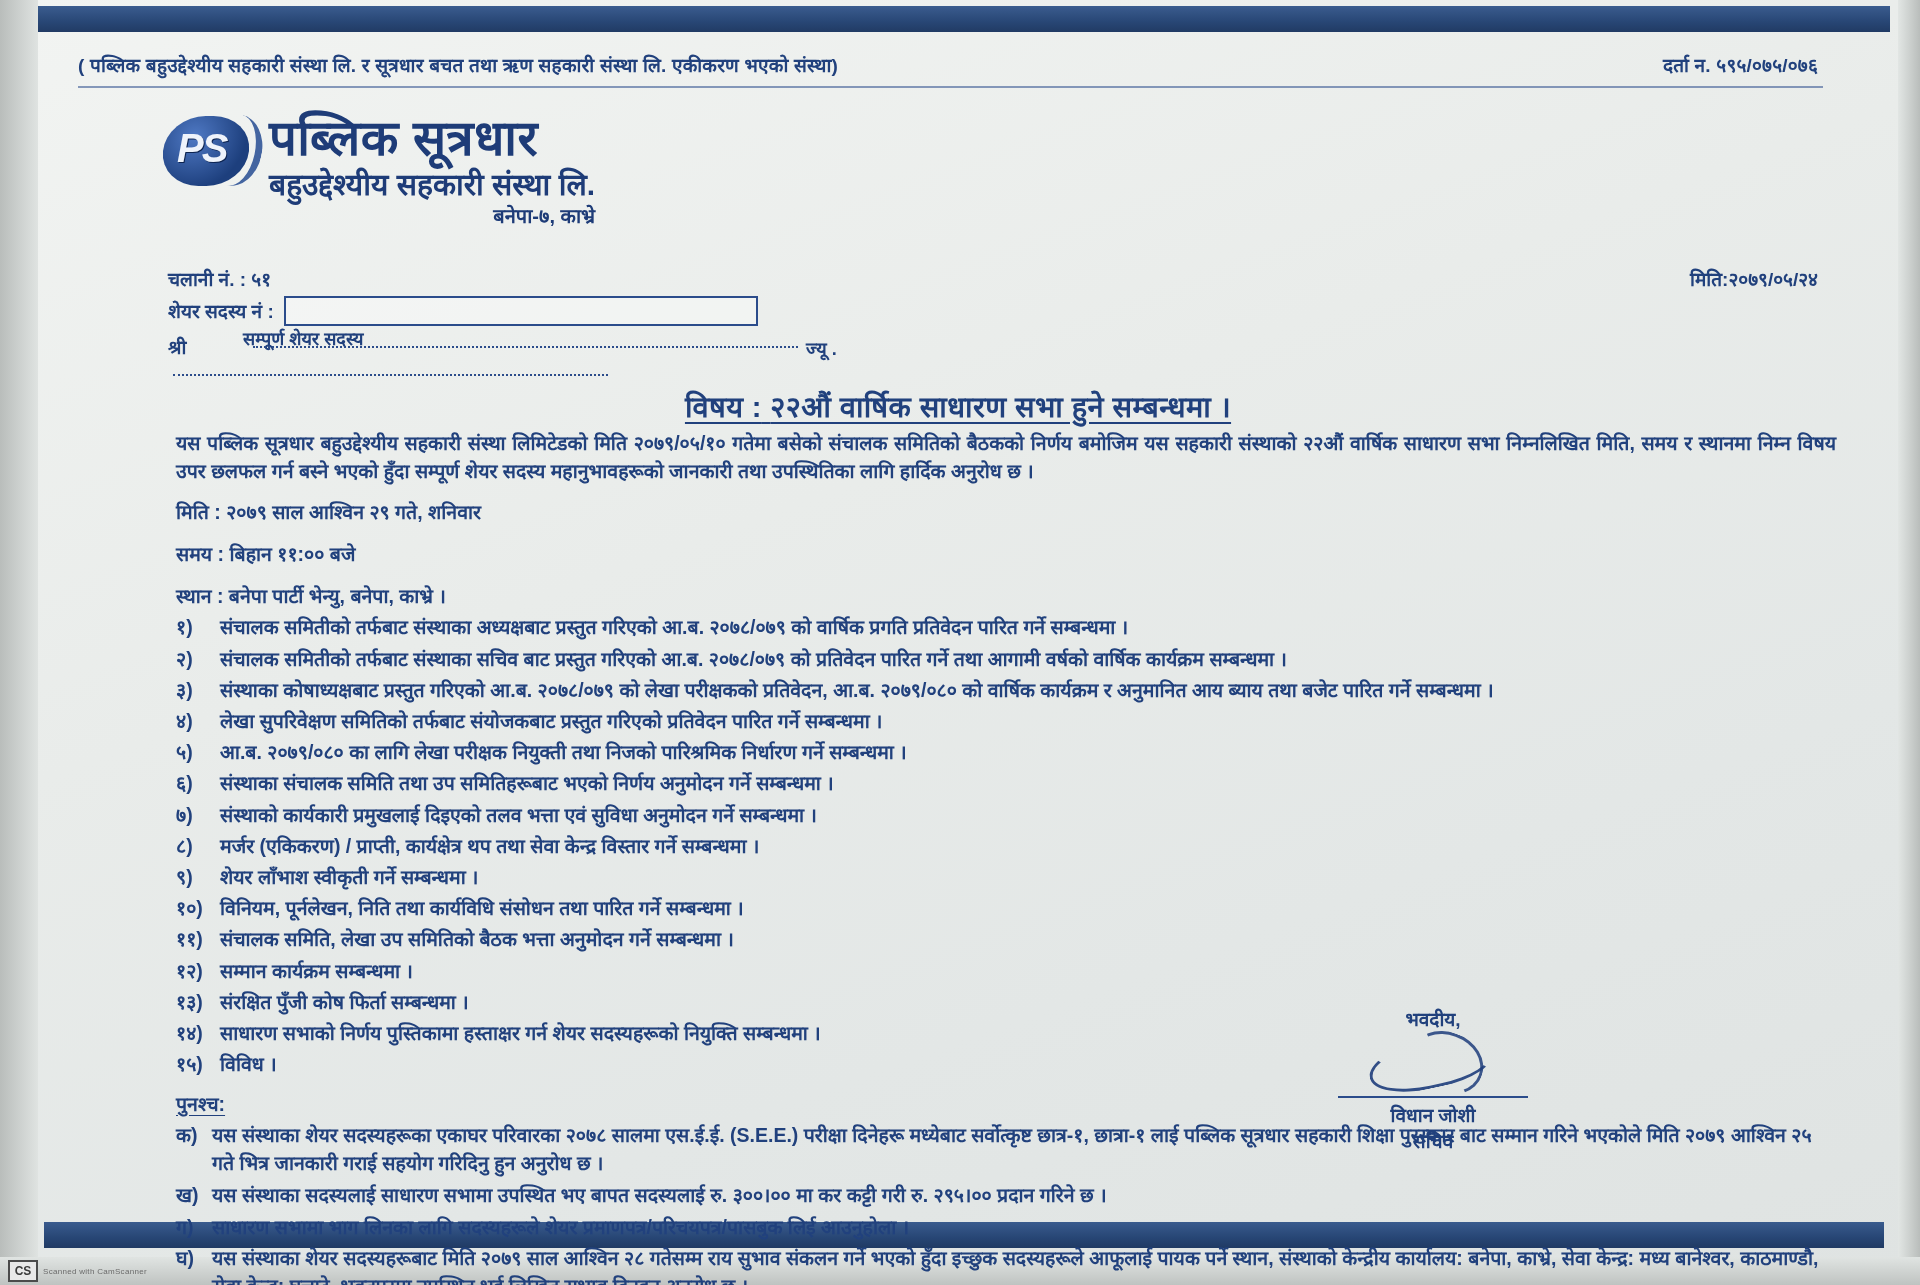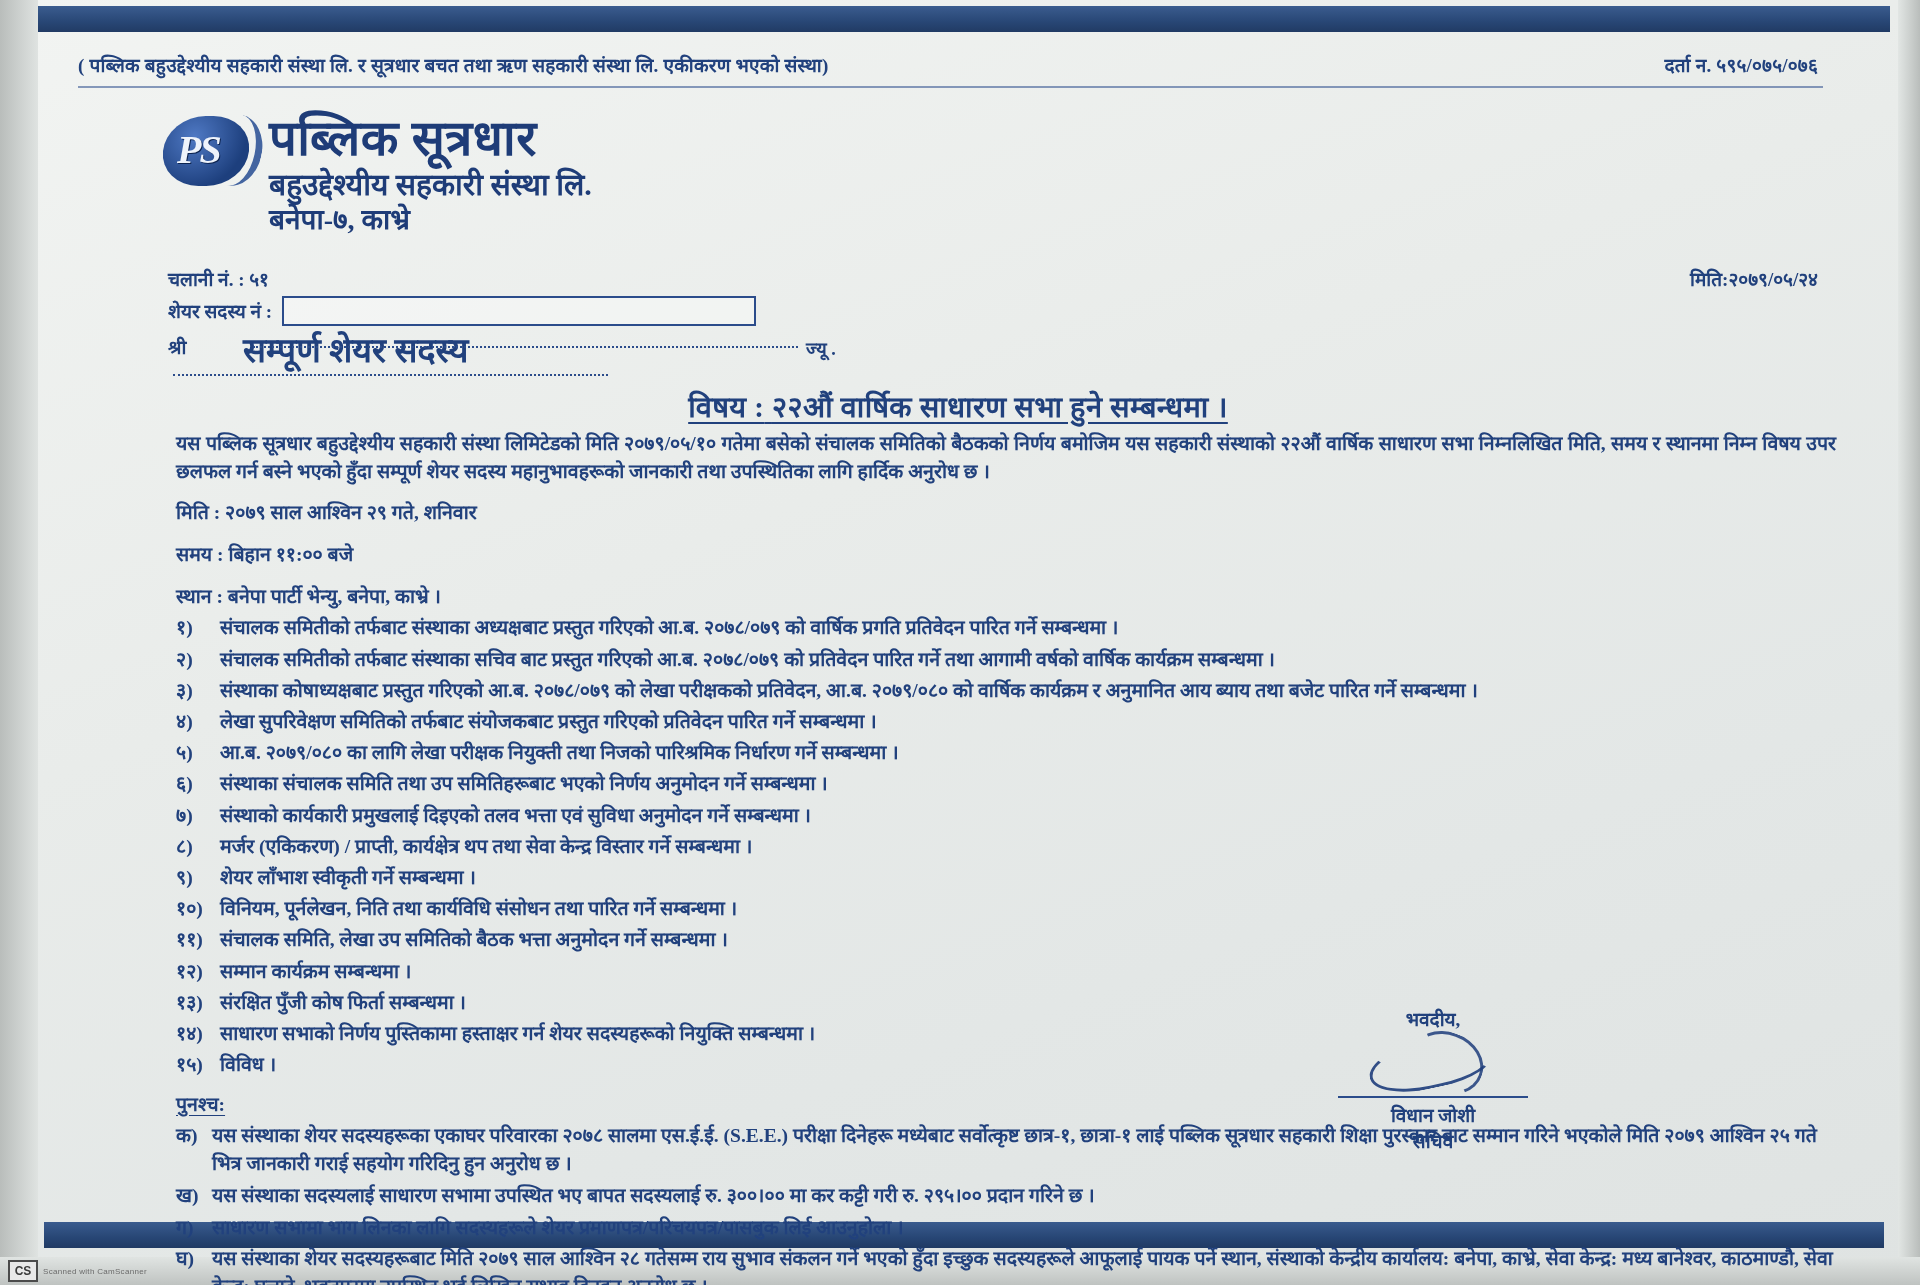--- a/index.html
+++ b/index.html
@@ -26,21 +26,21 @@
   .bar-bottom{
     position:absolute;left:44px;top:1222px;width:1840px;height:26px;
     background:linear-gradient(180deg,#2b4f86,#17386b 60%,#0f2b58);
     opacity:.92;
   }
 
   .doc{
     position:absolute;left:58px;top:34px;width:1800px;height:1180px;
     color:#203a72;
   }
-  .np{font-family:Liberation Serif, serif;color:#21417d;}
+  .np{font-family:Liberation Sans, sans-serif;color:#21417d;}
 
   .hdr-row{
     position:absolute;left:20px;top:18px;width:1740px;
     display:flex;justify-content:space-between;align-items:flex-start;
     font-size:19px;font-weight:bold;letter-spacing:.2px;
   }
   .hdr-left{max-width:1100px;}
   .hdr-right{white-space:nowrap;}
 
   .rule{
@@ -63,33 +63,33 @@
     font-style:italic;letter-spacing:-2px;text-shadow:1px 1px 0 #0d2450;
   }
   .logo-mark .swoosh{
     position:absolute;left:44px;top:2px;width:48px;height:72px;
     border-right:7px solid #274d93;border-radius:50%;
     transform:rotate(12deg);opacity:.85;
   }
   .org-names{line-height:1.1;}
   .org-1{font-size:49px;font-weight:bold;letter-spacing:.5px;color:#1e3c78;}
   .org-2{font-size:30px;font-weight:bold;margin-top:2px;color:#1e3c78;}
-  .org-3{font-size:28px;font-weight:bold;margin-top:4px;text-align:left;color:#1e3c78;}
+  .org-3{font-size:20px;font-weight:bold;margin-top:4px;text-align:right;color:#1e3c78;}
 
   .meta-left{position:absolute;left:110px;top:232px;font-size:19px;font-weight:bold;}
   .meta-right{position:absolute;right:40px;top:232px;font-size:19px;font-weight:bold;}
 
   .member-row{position:absolute;left:110px;top:262px;font-size:19px;font-weight:bold;display:flex;align-items:center;}
   .member-box{
     display:inline-block;width:470px;height:26px;margin-left:10px;
     border:2px solid #2b4c8b;background:rgba(255,255,255,.35);
   }
 
   .shree-row{position:absolute;left:110px;top:300px;width:1200px;font-size:19px;font-weight:bold;}
-  .shree-name{position:absolute;left:185px;top:292px;font-size:34px;font-weight:bold;}
+  .shree-name{position:absolute;left:185px;top:292px;font-size:18px;font-weight:bold;}
   .dots1{position:absolute;left:195px;top:312px;width:545px;border-bottom:2px dotted #2b4c8b;}
   .jyu{position:absolute;left:748px;top:302px;font-size:18px;font-weight:bold;}
   .dots2{position:absolute;left:115px;top:340px;width:435px;border-bottom:2px dotted #2b4c8b;}
 
   .subject{
     position:absolute;left:0;top:352px;width:1800px;text-align:center;
     font-size:29px;font-weight:bold;letter-spacing:.4px;
   }
   .subject u{text-decoration:underline;text-underline-offset:5px;}
 

